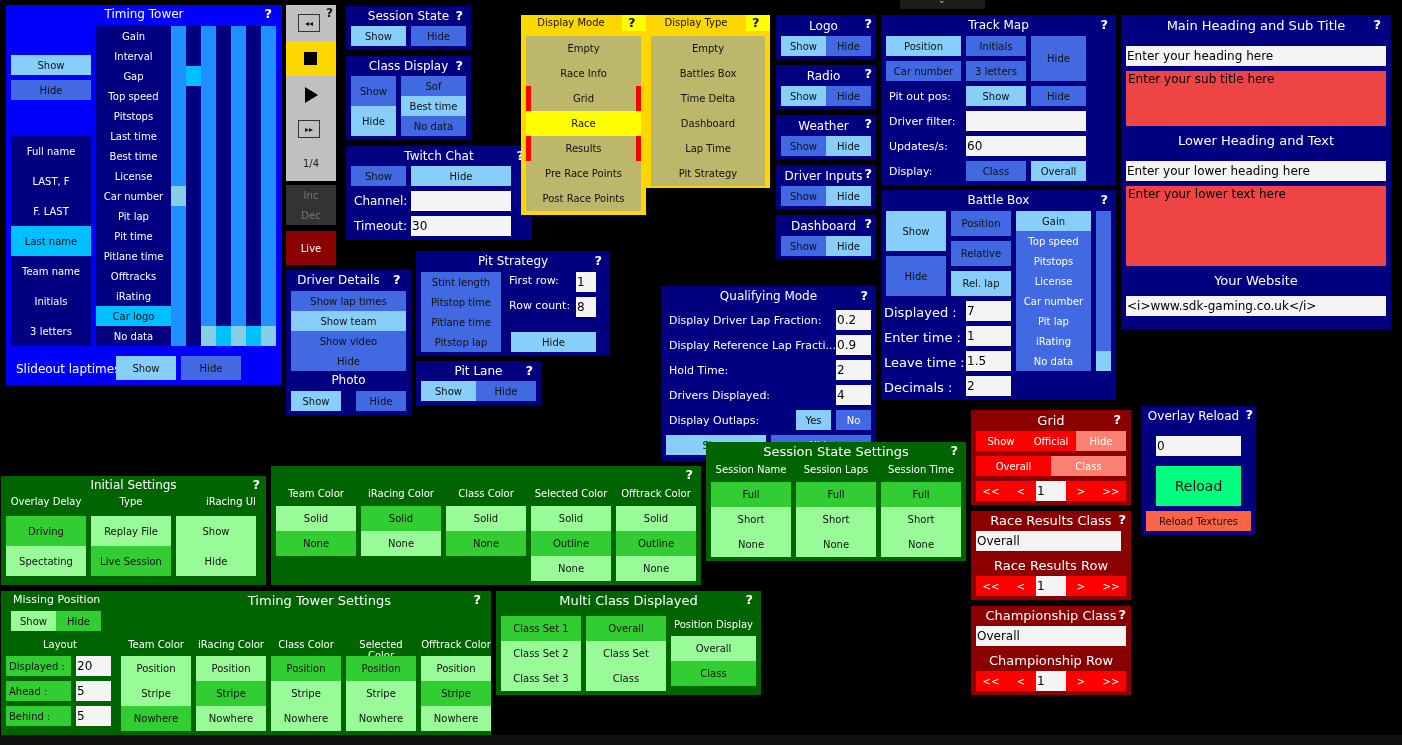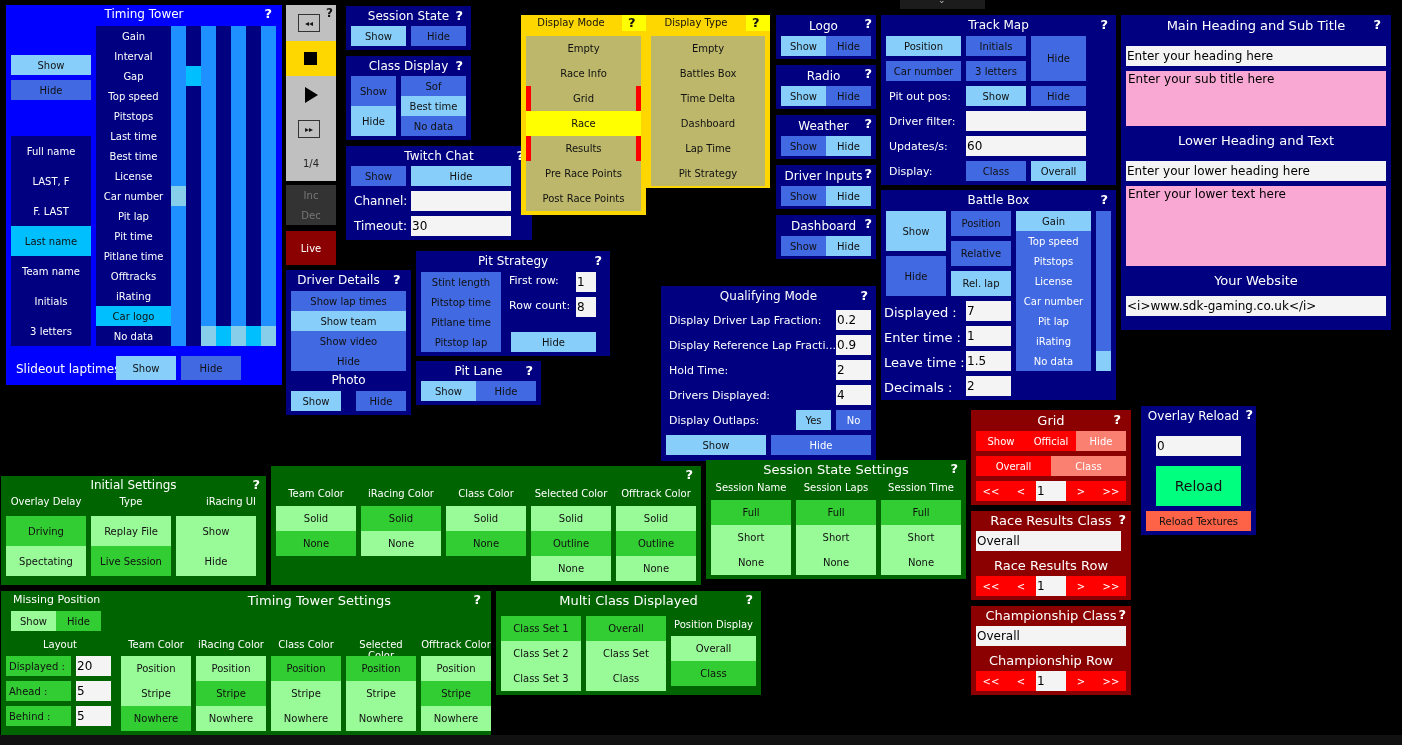--- a/index.html
+++ b/index.html
@@ -6,21 +6,21 @@
 html,body{width:1402px;height:745px;background:#000;overflow:hidden;font-family:"DejaVu Sans",sans-serif;font-size:10px;color:#fff}
 .abs{position:absolute}
 .panel{position:absolute;background:#000080}
 .title{position:absolute;left:0;right:0;text-align:center;font-size:12px;color:#fff}
 .q{position:absolute;font-weight:bold;font-size:13px;color:#fff}
 .btn{position:absolute;display:flex;align-items:center;justify-content:center;font-size:10px;color:#111;cursor:pointer;text-align:center}
 .l{background:#87cefa}.m{background:#4169e1}.d{background:#000080;color:#fff}.c{background:#00bfff}
 .m{color:#111}
 .lbl{position:absolute;color:#fff;font-size:11px;white-space:nowrap}
 .inp{position:absolute;background:#f4f4f4;color:#000;font-size:12px;border:none;padding:0 1px;font-family:"DejaVu Sans",sans-serif;outline:none}
-.ta{position:absolute;background:#f9a8d4;color:#000;font-size:12px;border:none;padding:1px 2px;font-family:"DejaVu Sans",sans-serif;resize:none;outline:none}
+.ta{position:absolute;background:#ef4444;color:#000;font-size:12px;border:none;padding:1px 2px;font-family:"DejaVu Sans",sans-serif;resize:none;outline:none}
 .y1{background:#ffd700}.yb{background:#bdb76b}.yy{background:#ffff00}
 .g{background:#006400}.gl{background:#98fb98}.gm{background:#32cd32}
 .r{background:#8b0000}.rr{background:#ff0000;color:#fff}.rp{background:#fa8072;color:#fff}
 .bar{position:absolute}
 </style>
 </head>
 <body>
 
 <div class="abs" style="left:900px;top:0;width:85px;height:9px;background:#1c1c1c">
     <span style="position:absolute;left:38px;top:-5px;color:#bbb;font-size:9px">⌄</span>
@@ -489,21 +489,21 @@
       <div class="btn gl" style="left:260px;top:40px;width:80px;height:25px">Solid</div>
       <div class="btn gm" style="left:260px;top:65px;width:80px;height:25px">Outline</div>
       <div class="btn gl" style="left:260px;top:90px;width:80px;height:25px">None</div>
       <div class="abs" style="left:345px;top:22px;width:80px;text-align:center;font-size:10px">Offtrack Color</div>
       <div class="btn gl" style="left:345px;top:40px;width:80px;height:25px">Solid</div>
       <div class="btn gm" style="left:345px;top:65px;width:80px;height:25px">Outline</div>
       <div class="btn gl" style="left:345px;top:90px;width:80px;height:25px">None</div>
     </div>
 </div>
 
-<div class="abs g" style="left:706px;top:460px;width:260px;height:119px">
+<div class="abs g" style="left:706px;top:442px;width:260px;height:119px">
   <div class="title" style="top:2px;font-size:13px">Session State Settings</div>
   <div class="q" style="right:8px;top:1px">?</div>
   <div id="sss-cols">
       <div class="abs" style="left:5px;top:22px;width:80px;text-align:center;font-size:10px">Session Name</div>
       <div class="btn gm" style="left:5px;top:40px;width:80px;height:25px">Full</div>
       <div class="btn gl" style="left:5px;top:65px;width:80px;height:25px">Short</div>
       <div class="btn gl" style="left:5px;top:90px;width:80px;height:25px">None</div>
       <div class="abs" style="left:90px;top:22px;width:80px;text-align:center;font-size:10px">Session Laps</div>
       <div class="btn gm" style="left:90px;top:40px;width:80px;height:25px">Full</div>
       <div class="btn gl" style="left:90px;top:65px;width:80px;height:25px">Short</div>

